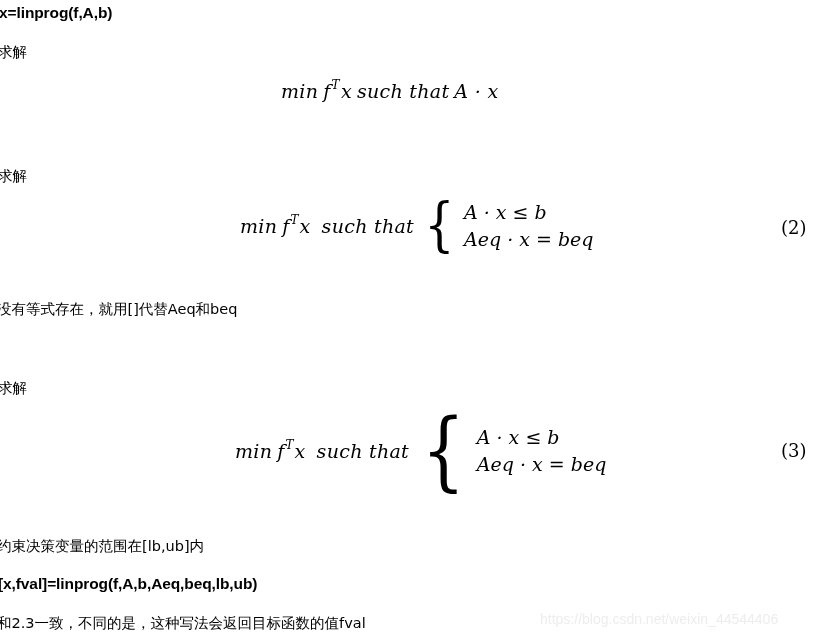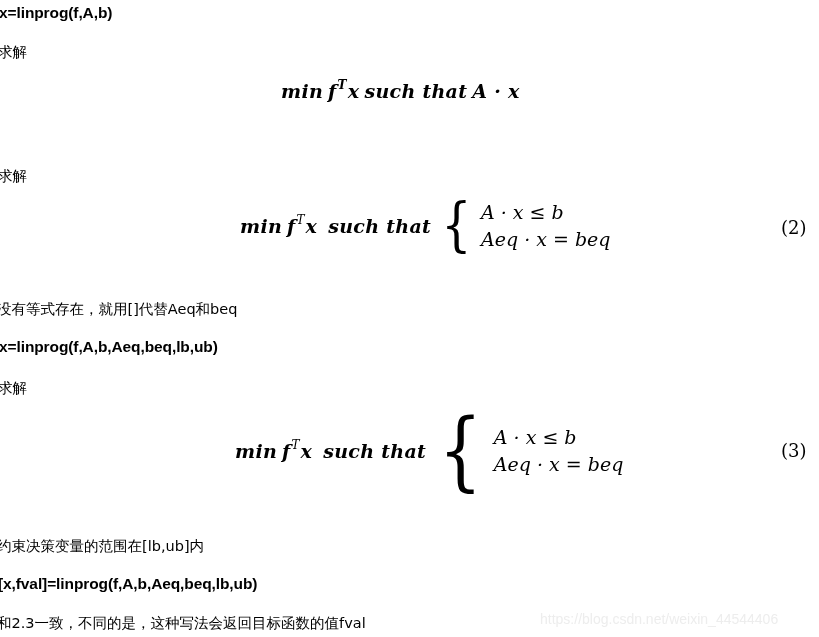--- a/index.html
+++ b/index.html
@@ -46,21 +46,20 @@
     color: #000000;
     white-space: nowrap;
   }
   .mrow {
     display: flex;
     align-items: center;
   }
   .mlead {
     font-size: 19px;
     letter-spacing: 0.3px;
-    font-weight: bold;
   }
   .sup {
     font-size: 12px;
     vertical-align: super;
     font-style: italic;
     position: relative;
     top: -6px;
     padding: 0 1px 0 1px;
   }
   .gap-sm { display: inline-block; width: 5px; }
@@ -145,21 +144,20 @@
         <div>A · x ≤ b</div>
         <div>Aeq · x = beq</div>
       </span>
     </span>
   </div>
 
   <div class="eqnum" style="left:781px; top:217px;">(2)</div>
 
   <div class="txt body-cn" style="left:-3px; top:300px;">没有等式存在，就用[]代替Aeq和beq</div>
 
-  <div class="txt heading" style="left:-1px; top:338px;">x=linprog(f,A,b,Aeq,beq,lb,ub)</div>
 
   <div class="txt body-cn" style="left:-2px; top:379px;">求解</div>
 
   <div class="math" style="left:235px; top:411px;">
     <span class="mrow">
       <span class="mlead">min</span>
       <span class="gap-sm"></span>
       <span class="mlead">f</span>
       <span class="sup">T</span>
       <span class="mlead">x</span>

